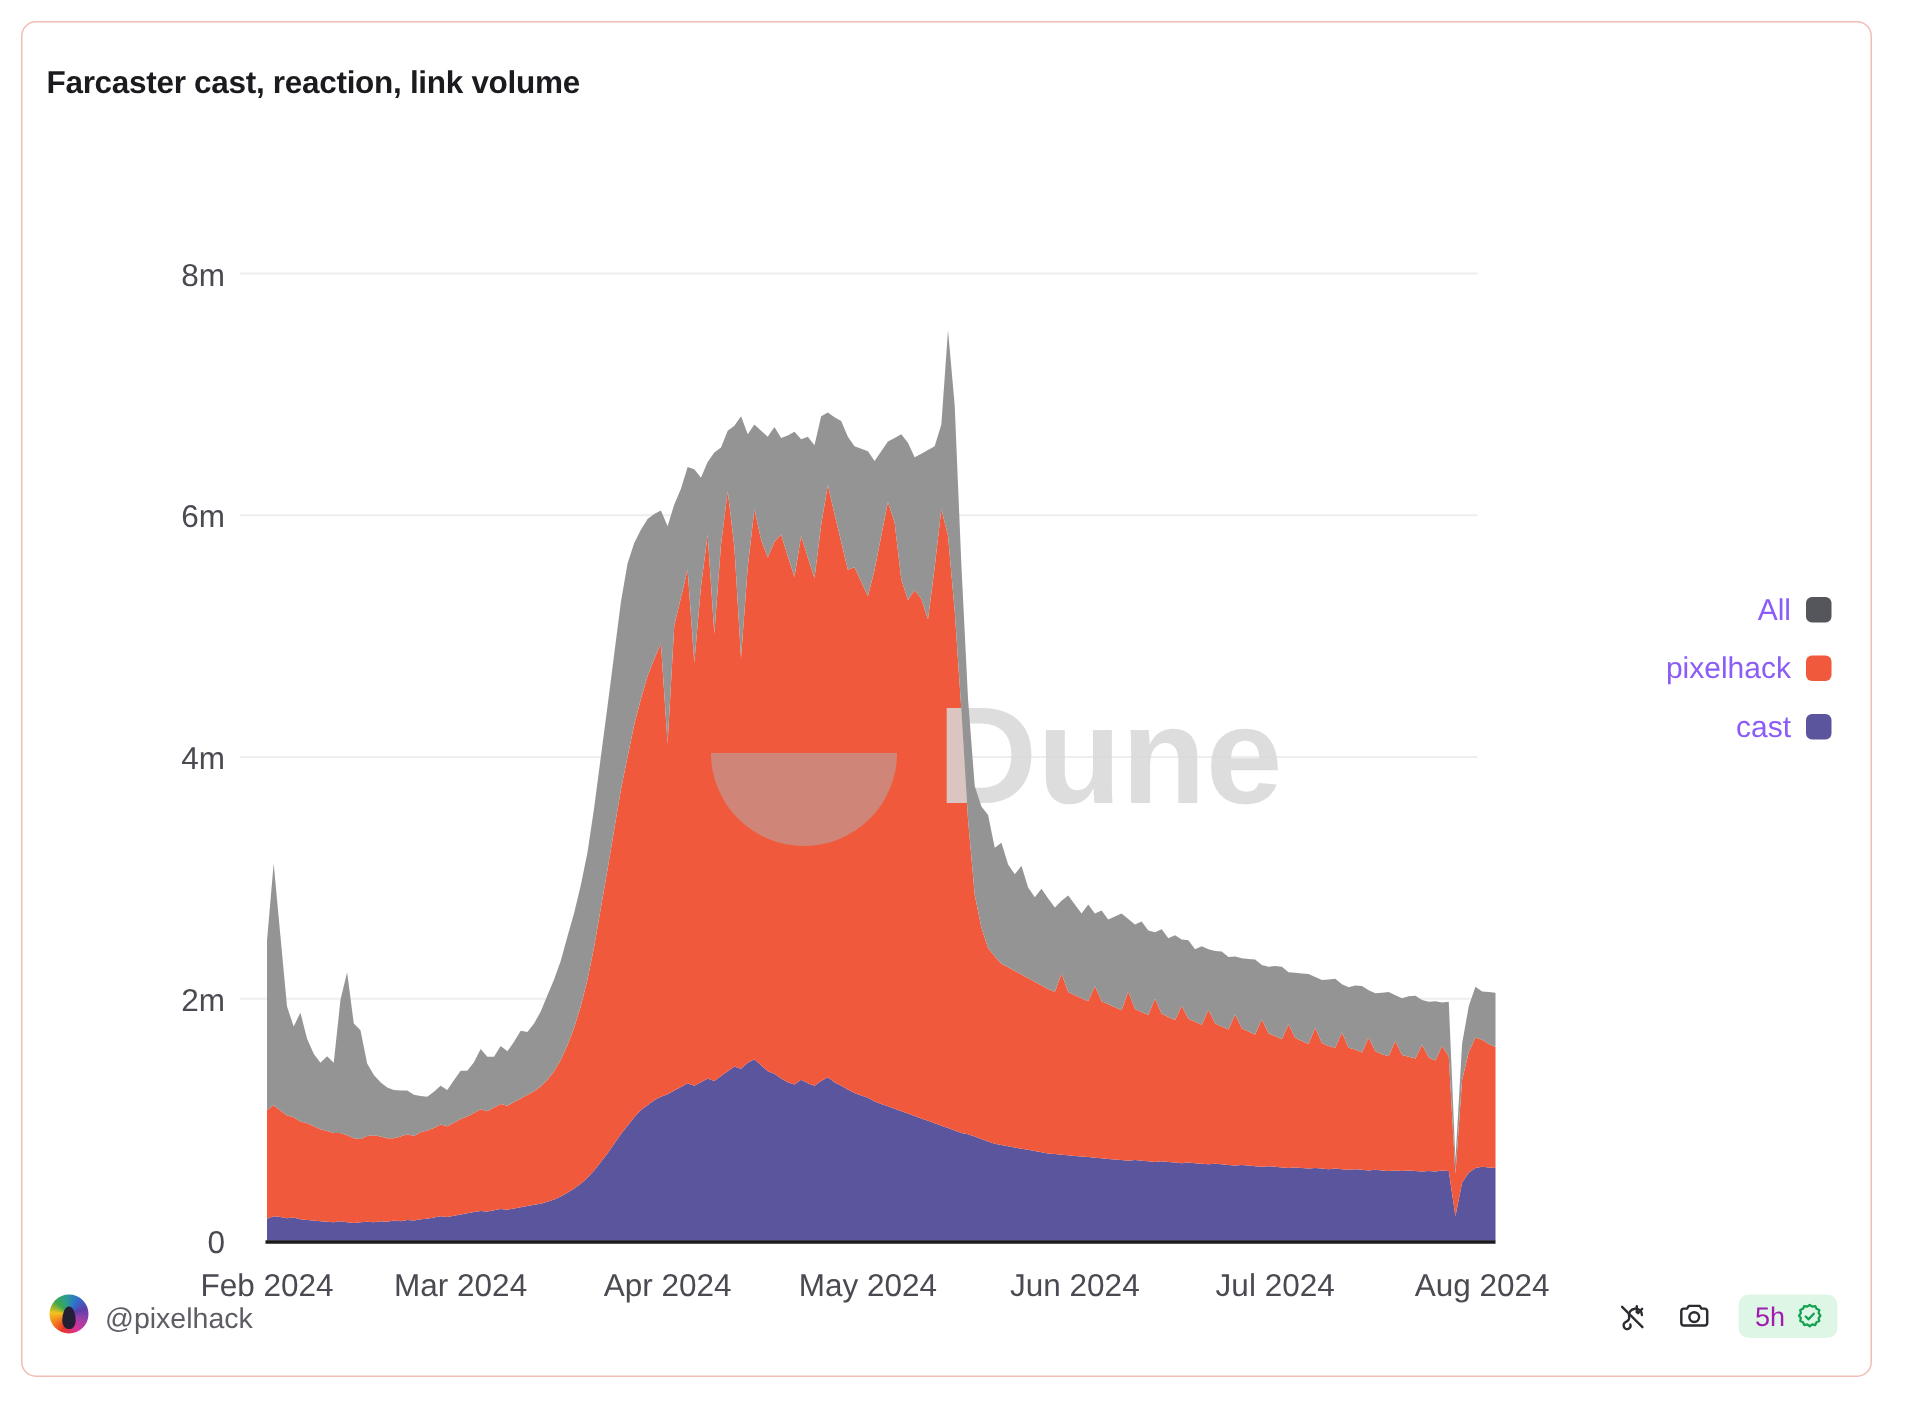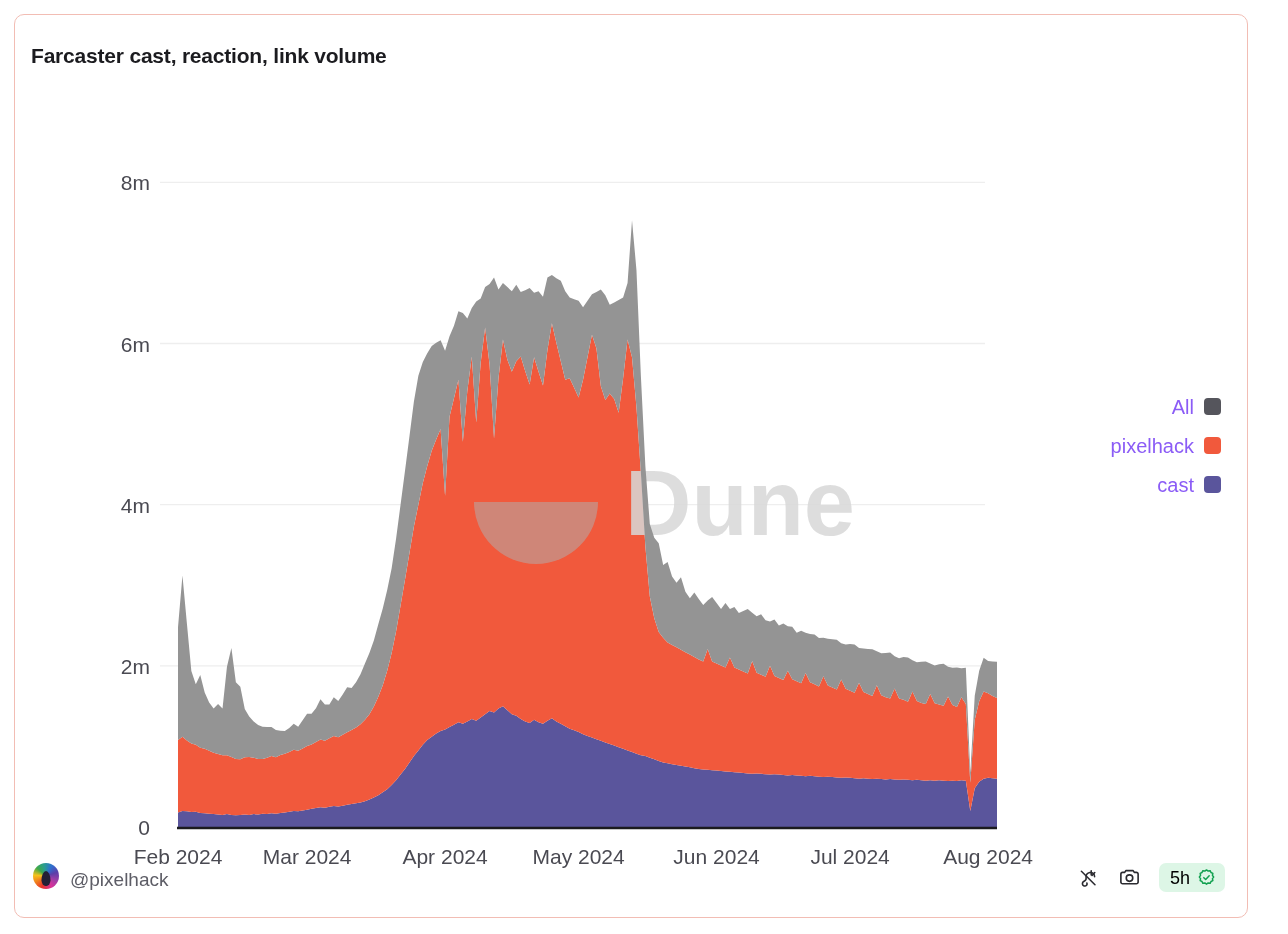--- a/index.html
+++ b/index.html
@@ -137,21 +137,21 @@
     display: flex;
     align-items: center;
     gap: 7px;
     background: #ddf6e6;
     border-radius: 7px;
     padding: 5px 9px 5px 11px;
     cursor: pointer;
   }
   .fresh-text {
     font-size: 18px;
-    color: #000000;
+    color: #a21caf;
     line-height: 1;
   }
 </style>
 </head>
 <body>
 
 <div class="card">
 
   <div class="chart-title">Farcaster cast, reaction, link volume</div>
 

